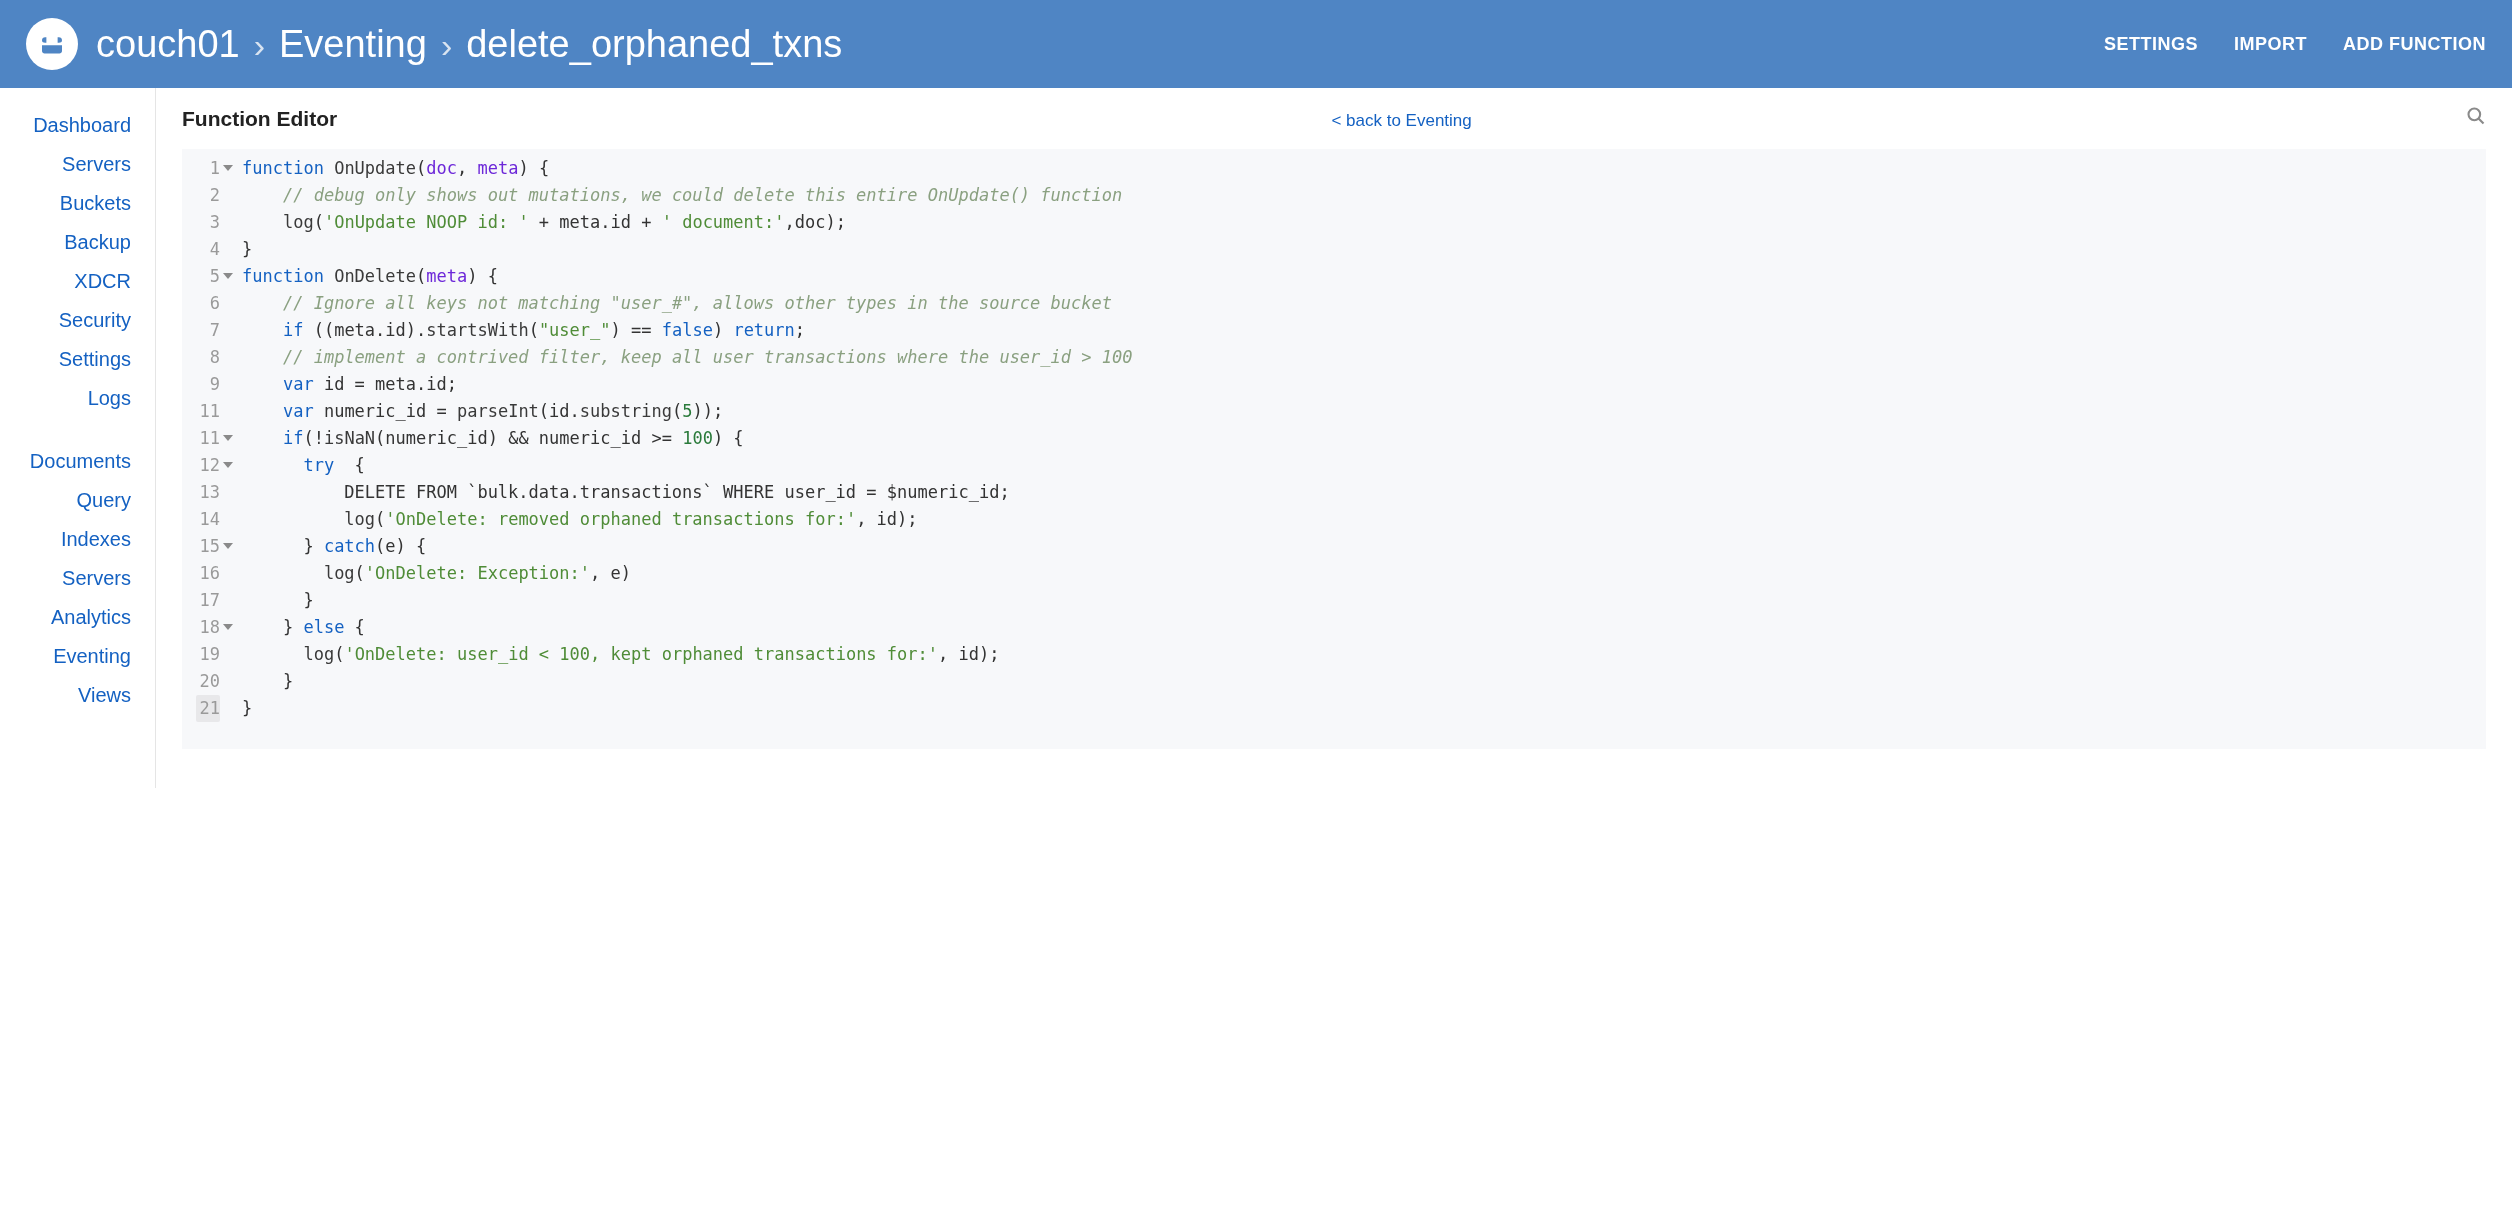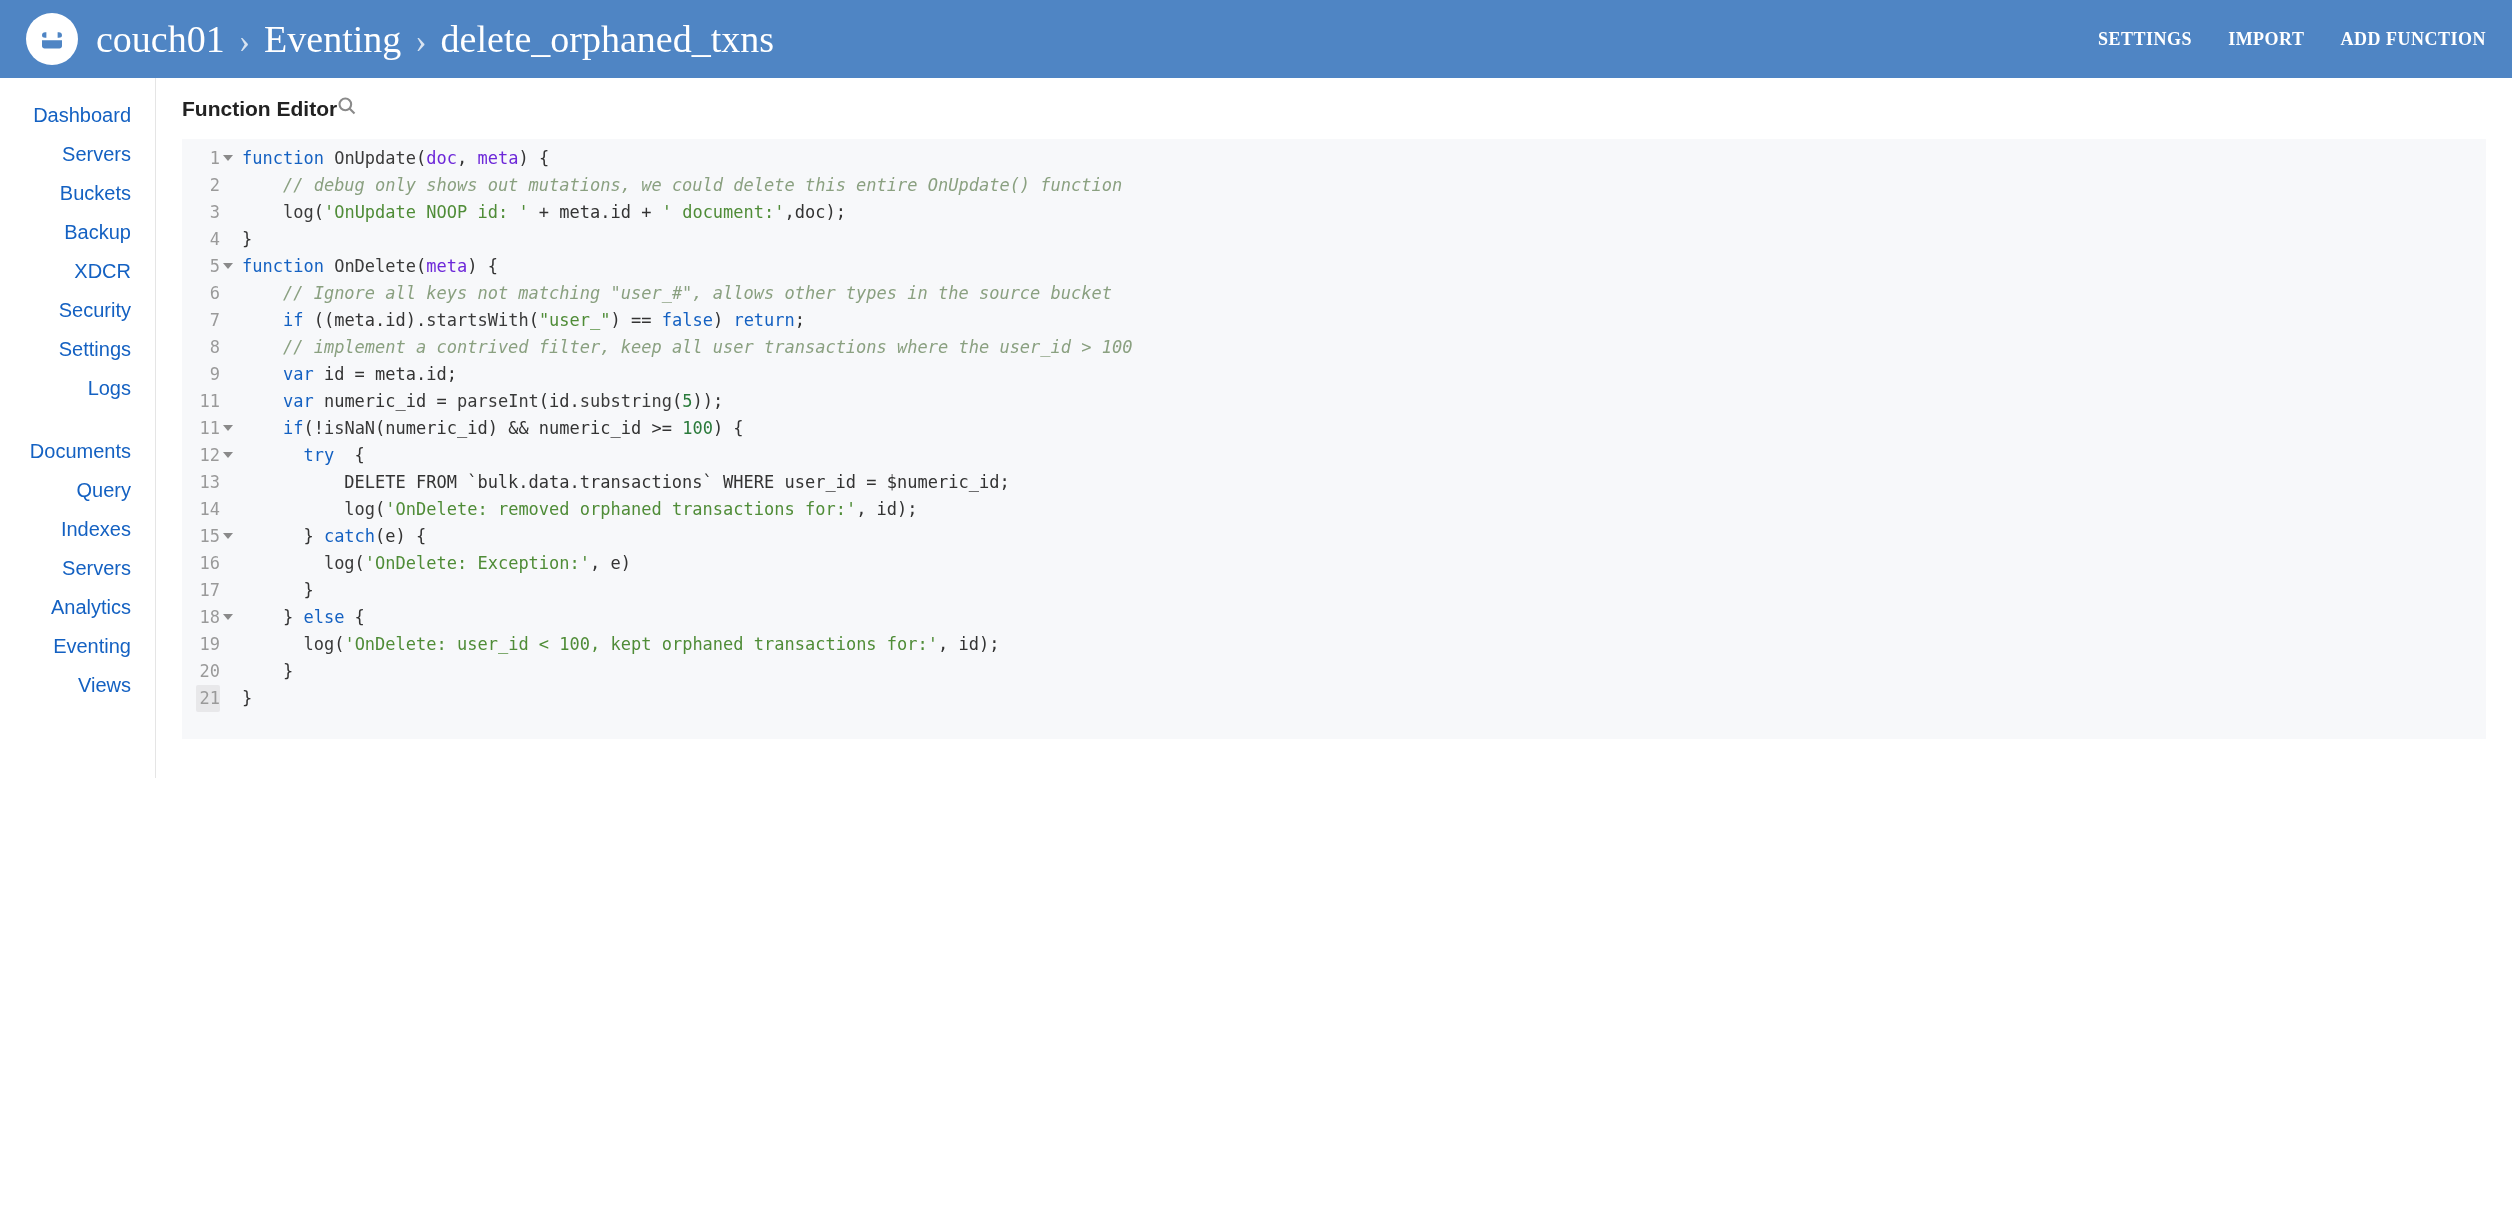--- a/index.html
+++ b/index.html
@@ -3,26 +3,25 @@
 <meta charset="utf-8">
 <style>
   * { box-sizing: border-box; margin: 0; padding: 0; }
   body {
     font-family: -apple-system, BlinkMacSystemFont, "Segoe UI", Helvetica, Arial, sans-serif;
     background: #fff;
     color: #333;
   }
   .topbar {
     background: #4f85c4;
-    height: 78px;
+    height: 88px;
     display: flex;
     align-items: center;
     padding: 0 26px;
     color: #fff;
-    font-family: Liberation Serif, serif;
   }
   .logo-circle {
     width: 52px; height: 52px;
     background: #fff;
     border-radius: 50%;
     display: flex; align-items: center; justify-content: center;
     margin-right: 18px;
     flex-shrink: 0;
   }
   .logo-circle svg { width: 30px; height: 30px; }
@@ -178,20 +177,21 @@
         <div class="sidebar-item">Servers</div>
         <div class="sidebar-item">Analytics</div>
         <div class="sidebar-item">Eventing</div>
         <div class="sidebar-item">Views</div>
       </div>
     </div>
 
   <div class="main">
     <div class="main-header">
       <div class="page-title">Function Editor</div>
+      <div class="back-link">&lt; back to Eventing</div>
       <div class="search-icon">
         <svg width="20" height="20" viewBox="0 0 24 24" fill="none" stroke="currentColor" stroke-width="2.5">
             <circle cx="10" cy="10" r="7"></circle>
             <line x1="21" y1="21" x2="15" y2="15"></line>
           </svg>
       </div>
     </div>
 
     <div class="editor">
       <div class="gutter" id="gutter">

